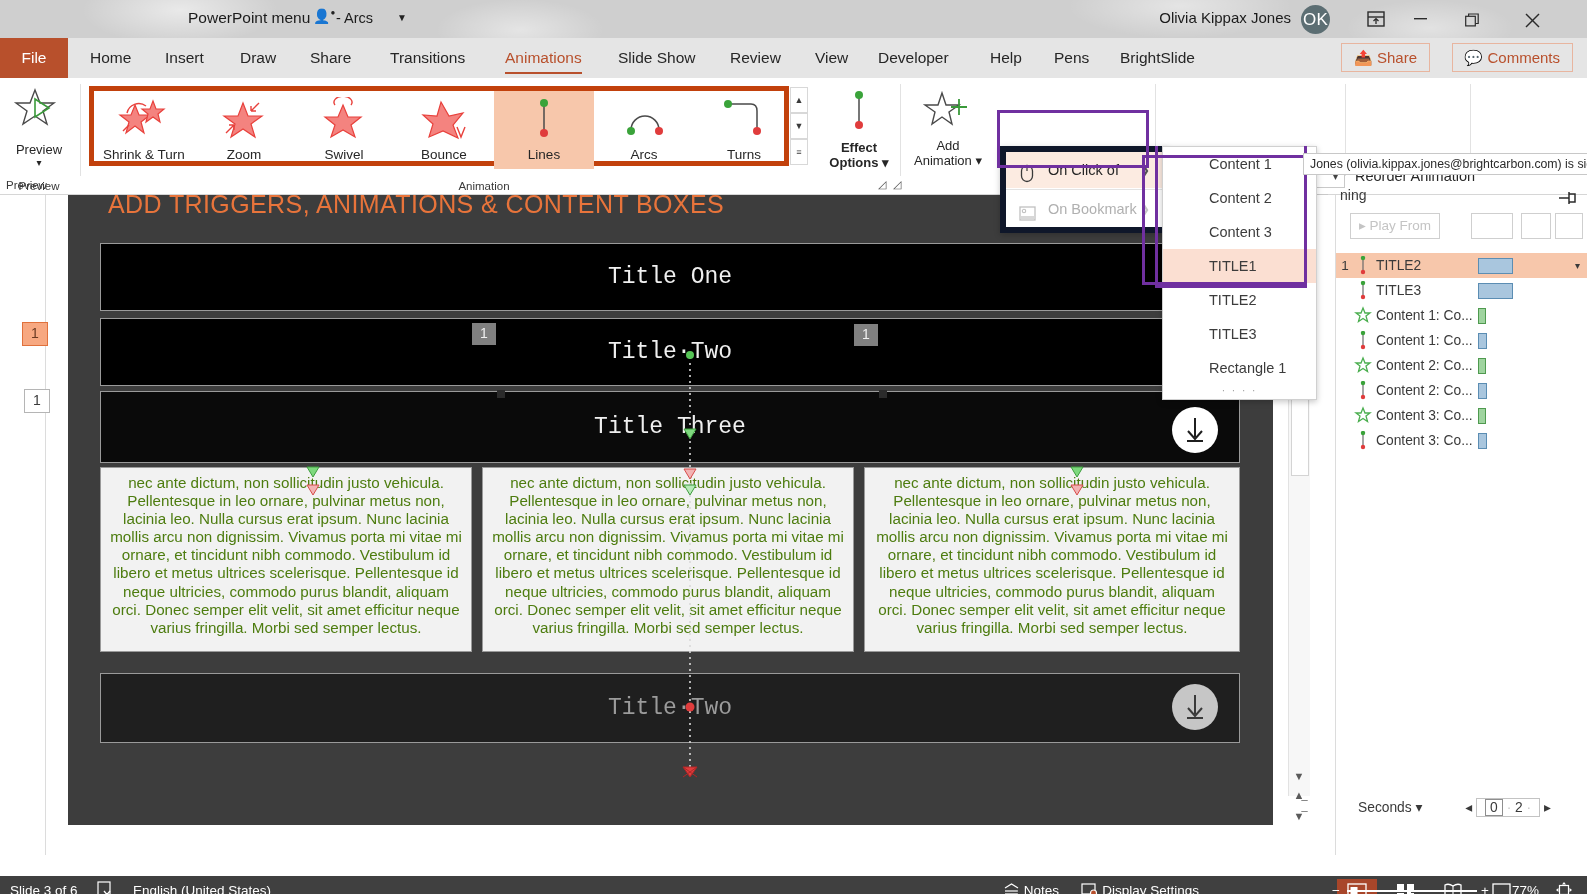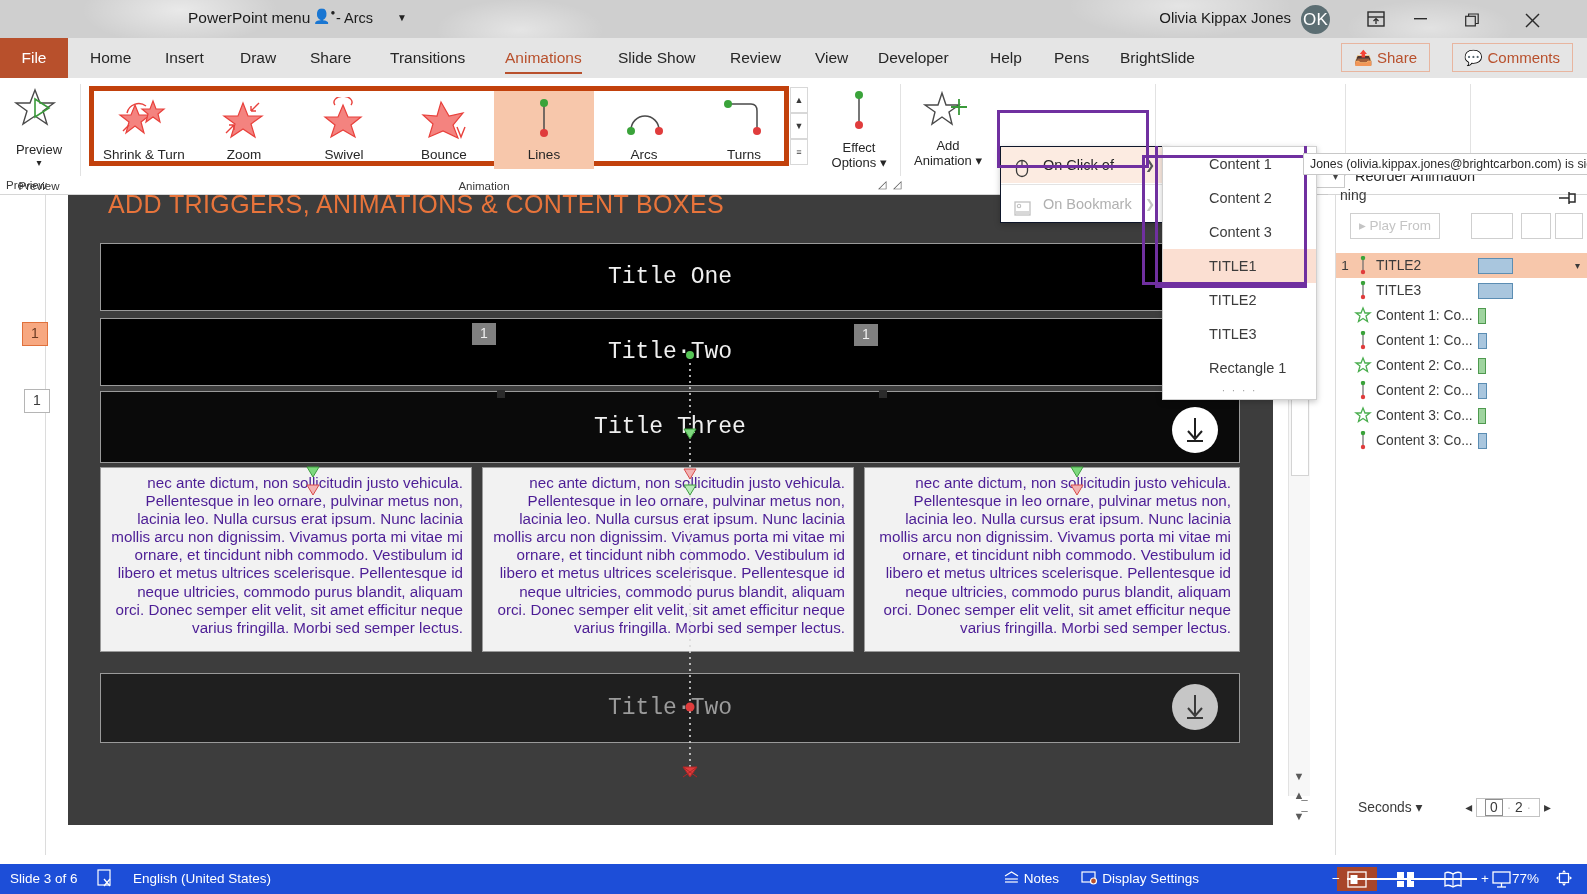--- a/index.html
+++ b/index.html
@@ -68,21 +68,21 @@
   #preview-btn .lbl{font-size:13px; color:#262626; margin-top:4px;}
   #preview-btn .cv{font-size:10px; color:#262626;}
 
   #gallery{position:absolute; left:89px; top:8px; width:700px; height:80px; border:5px solid #c2410c;}
   .effect{position:absolute; top:0; width:100px; height:78px; text-align:center;}
   .effect .lbl{position:absolute; bottom:7px; left:0; right:0; font-size:13.5px; color:#262626;}
   .effect.sel{background:#f7c7ab;}
   .gsbtn{position:absolute; left:790px; width:18px; height:26px; border:1px solid #d8d8d8; background:#fff;
          font-size:9px; color:#3a3a3a; text-align:center; line-height:25px;}
 
-  #effopt{position:absolute; left:820px; top:6px; width:78px; height:104px; text-align:center;}
+  #effopt{position:absolute; left:820px; top:6px; width:78px; height:104px; text-align:center;font-weight:bold;}
   #effopt .lbl{font-size:13px; color:#262626; line-height:15px;}
 
   #addanim{position:absolute; left:910px; top:6px; width:76px; height:104px; text-align:center;}
   #addanim .lbl{font-size:13px; color:#262626; line-height:15px;}
 
   #animpane-btn{position:absolute; left:1000px; top:88px; width:140px; height:26px; background:#f7c7ab;
     font-size:14px; color:#262626; line-height:26px; padding-left:26px;}
   #trigger-btn{position:absolute; left:1000px; top:118px; width:110px; height:26px; background:#f7c7ab;
     font-size:14px; color:#262626; line-height:26px; padding-left:26px;}
   #animpane-btn.topfix{top:88px;}
@@ -92,21 +92,21 @@
   #startsel{position:absolute; left:1235px; top:85px; width:110px; height:25px; border:1px solid #c9c9c9;
             background:#fff; font-size:14.5px; color:#1b1b1b; padding-left:6px; line-height:23px;}
   #durlbl{left:1186px; top:121px;}
   #durfield{position:absolute; left:1250px; top:116px; width:78px; height:25px; border:1px solid #c9c9c9;
             background:#fff; font-size:14.5px; color:#1b1b1b; padding-left:6px; line-height:23px;}
   #reorderlbl{position:absolute; left:1355px; top:90px; font-size:14.5px; color:#262626;}
   #moveearlier{position:absolute; left:1370px; top:121px; font-size:14.5px; color:#a6a6a6;}
 
   
   #trigger-menu{position:absolute; left:1000px; top:146px; width:168px; background:#fff;
-                border:1px solid #0f172a; box-shadow:0 2px 6px rgba(0,0,0,.22); z-index:40;}
+                border:6px solid #0f172a; box-shadow:0 2px 6px rgba(0,0,0,.22); z-index:40;}
   .tm-item{position:relative; height:36px; line-height:36px; font-size:14.5px; color:#262626; padding-left:42px;}
   .tm-item.hl{background:#fcebe1;}
   .tm-item.dis{color:#b0b0b0;}
   .tm-sep{height:1px; background:#e3e3e3; margin:1px 0;}
   .tm-arrow{position:absolute; right:12px; top:0; font-size:12px; color:#555;}
 
   #trigger-sub{position:absolute; left:1162px; top:146px; width:155px; background:#fff;
                border:1px solid #d0d0d0; box-shadow:0 2px 6px rgba(0,0,0,.22); z-index:45;}
   .sub-item{height:34px; line-height:34px; font-size:14.5px; color:#3c3c3c; padding-left:46px;}
   .sub-item.hl{background:#fbdfd2;}
@@ -121,22 +121,22 @@
   #previewlbl{position:absolute; left:6px; top:179px; font-size:11.5px; color:#3a3a3a;}
 
   
   #canvaswrap{position:absolute; left:46px; top:195px; width:1288px; height:660px; background:#fff;}
   #slide{position:absolute; left:22px; top:0px; width:1205px; height:630px; background:#3d3d3d;}
   #slidetitle{position:absolute; left:40px; top:-5px; font-size:25px; color:#e8743b; letter-spacing:.4px; white-space:nowrap;}
 
   .tbox{position:absolute; background:#000; border:1px solid #9a9a9a; color:#efefef;
         font-size:23px; text-align:center;}
   .tbox .txt{position:absolute; left:0; right:0; top:50%; transform:translateY(-50%);font-family:Liberation Mono, monospace;}
-  .cbox{position:absolute; background:#f2f2f2; border:1px solid #9a9a9a; color:#4c1d95;
-        font-size:15.2px; line-height:18.1px; padding:6px 8px; text-align:right;}
+  .cbox{position:absolute; background:#f2f2f2; border:1px solid #9a9a9a; color:#4d7c0f;
+        font-size:15.2px; line-height:18.1px; padding:6px 8px; text-align:center;}
   .sq{ position:absolute; width:8px; height:8px; background:#2b2b2b; }
 
   .anum{position:absolute; font-size:14px; text-align:center; line-height:20px;}
   .anum.onslide{background:#808080; color:#f0f0f0; width:24px; height:22px; box-shadow:2px 2px 0 rgba(0,0,0,.25);}
   .anum.left-sel{background:#f7a881; color:#6b3a22; width:26px; height:24px; border:1px solid #e0713c;}
   .anum.left-pl{background:#fff; color:#3a3a3a; width:26px; height:24px; border:1px solid #b5b5b5;}
 
   .circ{position:absolute; width:46px; height:46px; border-radius:50%; }
   .circ.w{background:#fff;} .circ.g{background:#c6c6c6;}
 
@@ -161,21 +161,21 @@
 
   #tooltip{position:absolute; left:1303px; top:153px; height:22px; background:#fff; border:1px solid #c8c8c8;
            font-size:12.3px; color:#2b2b2b; line-height:20px; padding:0 6px; white-space:nowrap; z-index:60;}
 
   
   #vscroll{position:absolute; left:1288px; top:196px; width:22px; height:600px; background:#f7f7f7; border-left:1px solid #e2e2e2;}
   #vthumb{position:absolute; left:2px; top:200px; width:18px; height:80px; background:#fff; border:1px solid #d4d4d4;}
   .vsb{position:absolute; left:1290px; width:18px; height:17px; text-align:center; font-size:11px; color:#5a5a5a;}
 
   
-  #status{position:absolute; left:0; bottom:0; width:1587px; height:30px; background:#1d4ed8; color:#fff; font-size:13.5px;}
+  #status{position:absolute; left:0; bottom:0; width:1587px; height:18px; background:#404040; color:#fff; font-size:13.5px;}
   #status .it{position:absolute; top:7px; white-space:nowrap;}
   #viewbtns{position:absolute; right:250px; top:0; height:30px;}
   .vbtn{position:absolute; top:3px; width:40px; height:24px; text-align:center;}
   .vbtn.on{background:#a8462a;}
   #zoomslider{position:absolute; right:110px; top:14px; width:130px; height:2px; background:#fff;}
   #zoomknob{position:absolute; left:60px; top:-6px; width:4px; height:14px; background:#fff;}
 </style>
 </head>
 <body>
 

